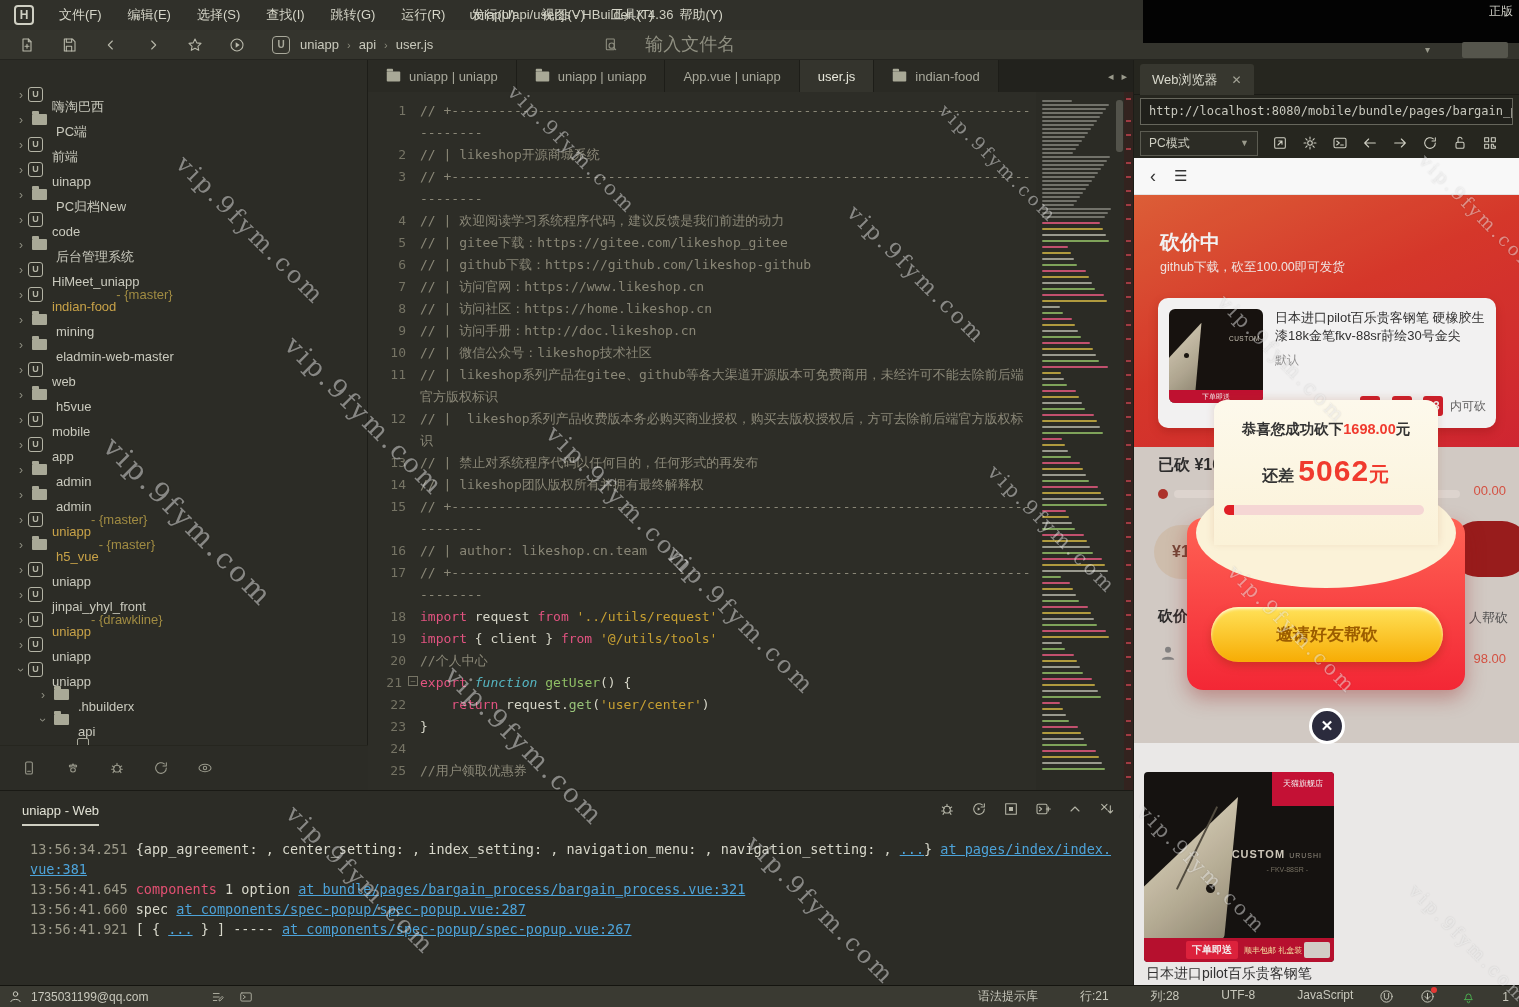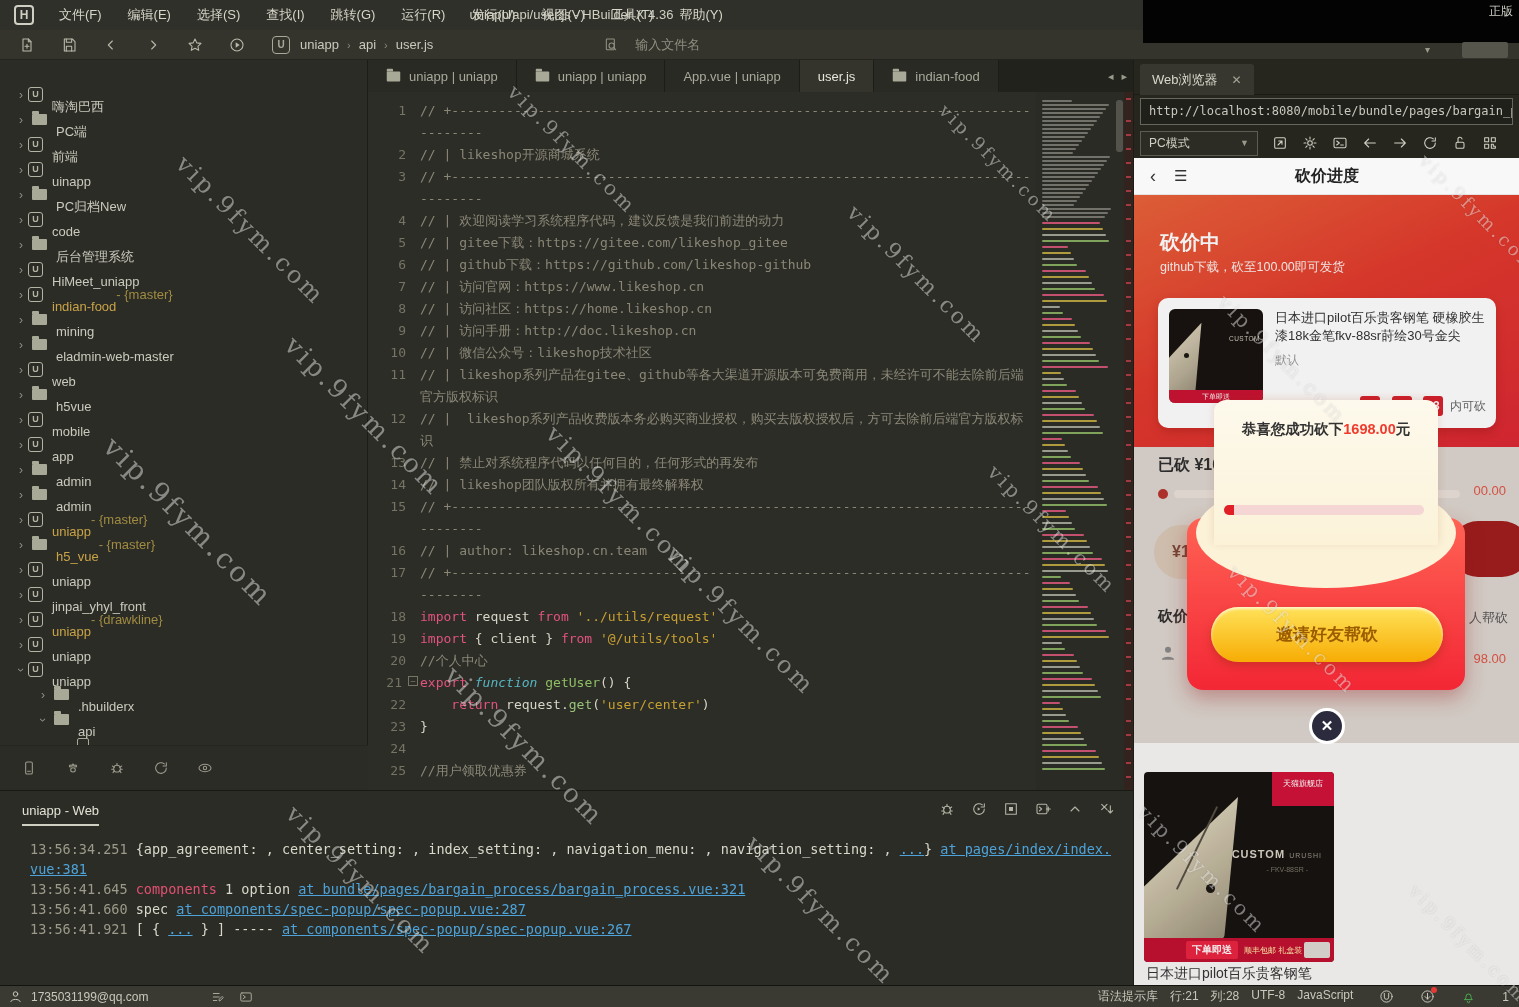--- a/index.html
+++ b/index.html
@@ -22,21 +22,21 @@
   .mini-caret { position:absolute; left:1425px; top:44px; color:#9a9a8c; font-size:10px; z-index:41; }
   .mini-graybtn { position:absolute; left:1462px; top:42px; width:46px; height:16px; background:#55554c; border-radius:2px; z-index:41; }
 
   
   .toolbar { position:absolute; left:0; top:30px; width:1519px; height:30px; background:#34342d; display:flex; align-items:center; border-bottom:1px solid #24241f; }
   .tool-ic { width:30px; height:26px; display:flex; align-items:center; justify-content:center; color:#b9b9ab; margin-left:12px; }
   .crumb { display:flex; align-items:center; margin-left:20px; font-size:13px; color:#c9c9bc; }
   .crumb .sep { margin:0 8px; color:#8a8a7c; font-size:11px; }
   .u-chip { width:18px; height:18px; border:1.5px solid #a9a99b; border-radius:4px; color:#a9a99b; font:bold 10px/15px "Liberation Sans",sans-serif; text-align:center; margin-right:10px; }
   .file-search { display:flex; align-items:center; margin-left:170px; color:#8f8f81; }
-  .file-search input { background:transparent; border:none; outline:none; color:#a3a3a3; font-size:13px; margin-left:16px; width:220px; }
+  .file-search input { background:transparent; border:none; outline:none; color:#a3a3a3; font-size:18px; margin-left:26px; width:220px; }
   .file-search input::placeholder { color:#8f8f81; }
 
   
   .sidebar { position:absolute; left:0; top:60px; width:368px; height:730px; background:#2c2c26; border-right:1px solid #1d1d18; }
   .tree { position:absolute; top:22px; left:0; right:0; }
   .tree-row { display:flex; align-items:center; height:25px; font-size:13px; color:#c9c9bd; cursor:default; }
   .tree-row .chev { width:14px; color:#8f8f82; font-size:12px; display:inline-block; text-align:center; transition:none; }
   .chev.open { transform:rotate(90deg); }
   .u-ico { width:15px; height:15px; border:1.5px solid #b4b4a5; border-radius:3px; color:#b4b4a5; font:bold 9px/12px "Liberation Sans",sans-serif; text-align:center; flex:none; }
   .f-ico { width:15px; height:11px; background:#a9a997; border-radius:1px; position:relative; flex:none; }
@@ -795,21 +795,21 @@
           </span>
         <span>
             <svg class="ic" style="width:14px;height:14px" viewBox="0 0 24 24">
               <rect x="3" y="5" width="18" height="14" rx="2"></rect>
               <path d="M7 9l4 3-4 3"></path>
             </svg>
           </span>
       </span>
     </div>
     <div class="sb-right">
-      <span class="sb-items-host" style="display:flex;gap:12px">
+      <span class="sb-items-host" style="display:flex;gap:42px">
           <span class="sb-item">语法提示库</span>
           <span class="sb-item">行:21</span>
           <span class="sb-item">列:28</span>
           <span class="sb-item">UTF-8</span>
           <span class="sb-item">JavaScript</span>
         </span>
       <span>
           <svg class="ic" style="width:15px;height:15px" viewBox="0 0 24 24">
             <circle cx="12" cy="12" r="9"></circle>
             <path d="M8.5 7v6a3.5 3.5 0 0 0 7 0V7"></path>
@@ -891,21 +891,20 @@
             <rect x="4" y="14" width="6" height="6"></rect>
             <path d="M14 14h3v3h3v3h-6z"></path>
           </svg>
         </span>
     </div>
 
     <div class="page">
       <div class="m-head">
         <span class="m-back">‹</span>
         <span class="m-menu">☰</span>
-        <span class="m-title">砍价进度</span>
       </div>
       <div class="hero">
         <div class="hero-status">砍价中</div>
         <div class="hero-sub">github下载，砍至100.00即可发货</div>
         <div class="pcard">
           <div class="pimg">
             <div class="nib"></div>
             <div class="hole"></div>
             <div class="lab">CUSTOM</div>
             <div class="strip">下单即送</div>
@@ -961,20 +960,23 @@
         <div class="mtitle">日本进口pilot百乐贵客钢笔</div>
       </div>
 
       <div class="dim"></div>
       <div class="envelope"></div>
       <div class="cream-ell"></div>
       <div class="cream-card"></div>
       <div class="md-l1">
         <span>恭喜您成功砍下</span><span class="amt">1698.00</span><span>元</span>
       </div>
+      <div class="md-l2">
+        <span>还差 </span><span class="big"><span>5062</span><span style="font-size:20px">元</span></span>
+      </div>
       <div class="md-bar">
           <span class="seg"></span>
         </div>
       <div class="gold-btn">邀请好友帮砍</div>
       <div class="close-btn">✕</div>
     </div>
   </div>
 
   <span class="wm" style="left:190px;top:150px;font-size:24px">vip.9fym.com</span>
   <span class="wm" style="left:520px;top:80px;font-size:20px">vip.9fym.com</span>

